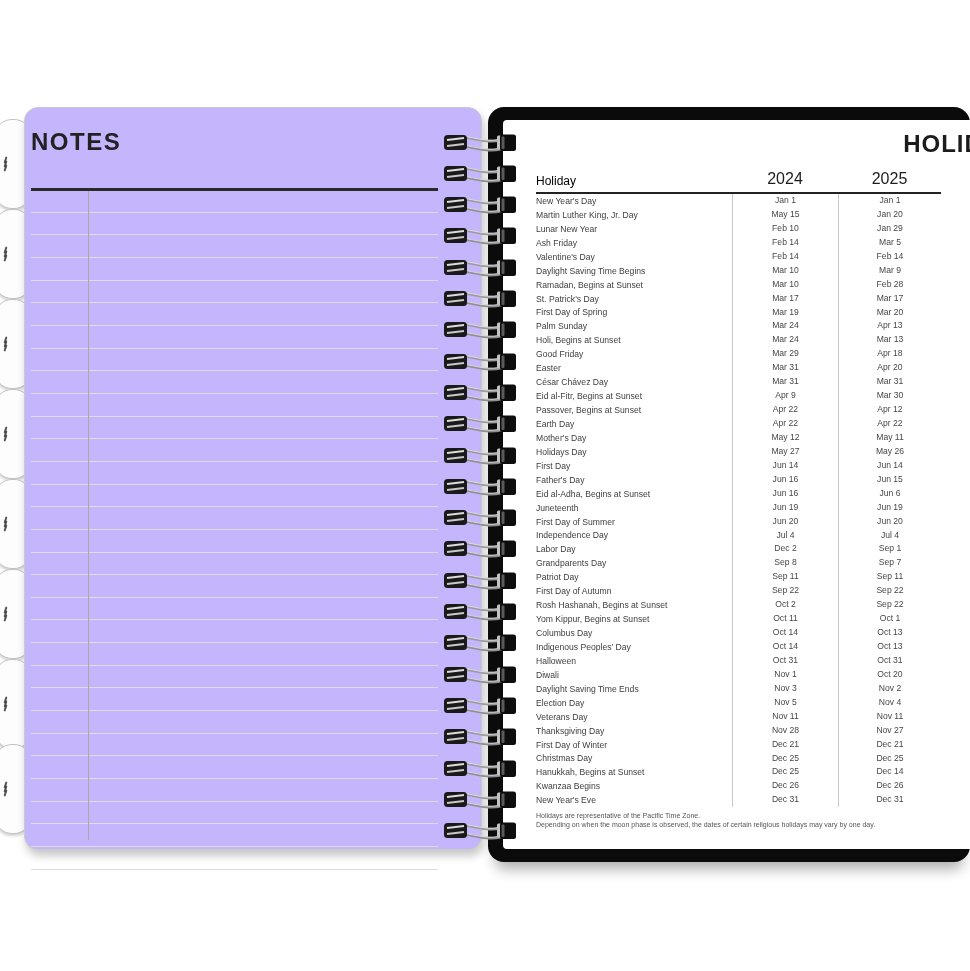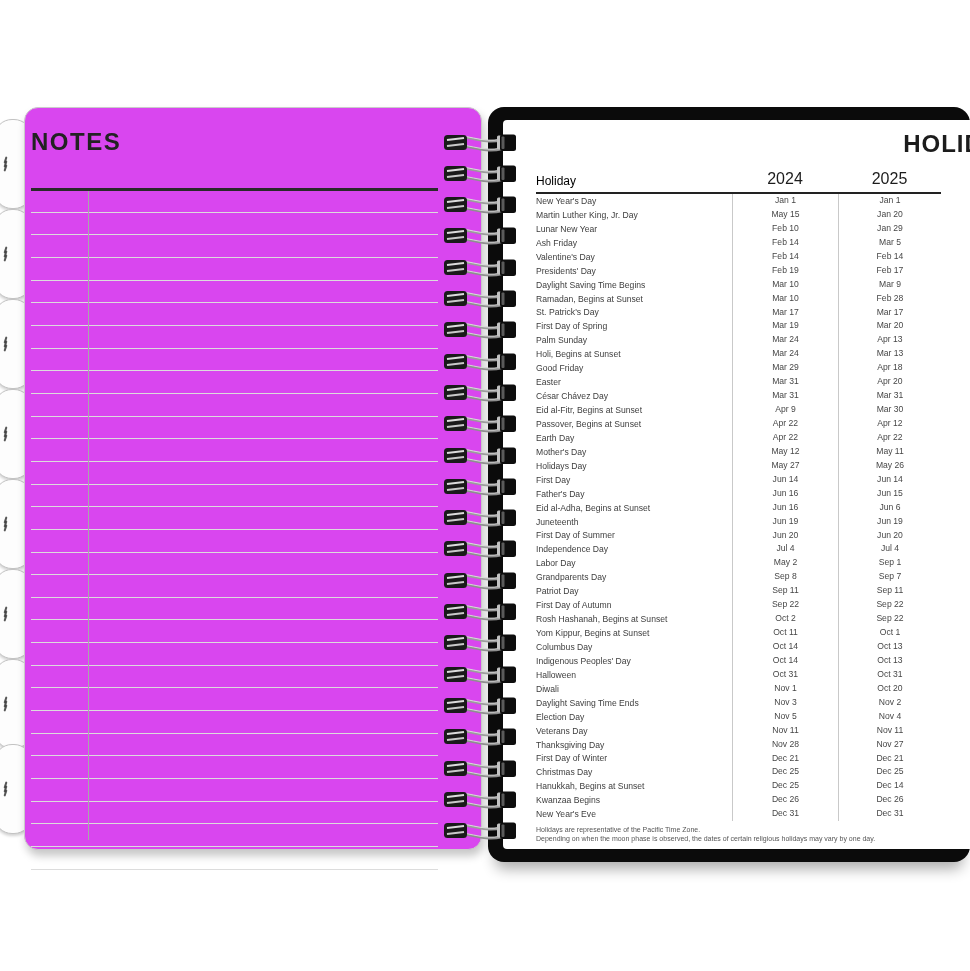--- a/index.html
+++ b/index.html
@@ -7,21 +7,21 @@
          font-family:"Liberation Sans",sans-serif;color:#1f1f1f;}
 
   
   .tab{position:absolute;left:-6px;width:36px;height:88px;background:#fdfdfd;
        border:1px solid #c3c3c3;border-radius:18px;box-shadow:0 2px 3px rgba(0,0,0,.18);}
   .tab .ink{position:absolute;left:7px;top:50%;transform:translateY(-50%);}
   .tab .ink i{display:block;width:7px;height:2px;background:#3a3a3a;margin:2px 0;
               transform:rotate(-72deg);border-radius:1px;opacity:.85;}
 
   
-  .left-page{position:absolute;left:24px;top:107px;width:456px;height:741px;background:#d946ef;
+  .left-page{position:absolute;left:24px;top:107px;width:456px;height:741px;background:#c4b5fd;
              border:1px solid #cacaca;border-radius:14px;
              box-shadow:2px 6px 9px rgba(0,0,0,.22);}
   .notes-title{position:absolute;left:6px;top:20px;font-size:24px;letter-spacing:1.5px;
                font-weight:bold;color:#222;}
   .head-rule{position:absolute;left:6px;top:80px;width:407px;height:3px;background:#2a2a2a;}
   .ruled{position:absolute;left:6px;top:82px;width:407px;}
   .ruled .line{height:21.66px;border-bottom:1px solid #dcdcdc;}
   .margin-line{position:absolute;left:63px;top:83px;width:1px;height:649px;background:#a8a8a8;}
 
   
@@ -177,25 +177,20 @@
               <div class="hcell c0">Ash Friday</div>
               <div class="hcell c1">Feb 14</div>
               <div class="hcell c2">Mar 5</div>
             </div>
             <div class="hrow">
               <div class="hcell c0">Valentine's Day</div>
               <div class="hcell c1">Feb 14</div>
               <div class="hcell c2">Feb 14</div>
             </div>
             <div class="hrow">
-              <div class="hcell c0">Presidents' Day</div>
-              <div class="hcell c1">Feb 19</div>
-              <div class="hcell c2">Feb 17</div>
-            </div>
-            <div class="hrow">
               <div class="hcell c0">Daylight Saving Time Begins</div>
               <div class="hcell c1">Mar 10</div>
               <div class="hcell c2">Mar 9</div>
             </div>
             <div class="hrow">
               <div class="hcell c0">Ramadan, Begins at Sunset</div>
               <div class="hcell c1">Mar 10</div>
               <div class="hcell c2">Feb 28</div>
             </div>
             <div class="hrow">
@@ -283,21 +278,21 @@
               <div class="hcell c1">Jun 20</div>
               <div class="hcell c2">Jun 20</div>
             </div>
             <div class="hrow">
               <div class="hcell c0">Independence Day</div>
               <div class="hcell c1">Jul 4</div>
               <div class="hcell c2">Jul 4</div>
             </div>
             <div class="hrow">
               <div class="hcell c0">Labor Day</div>
-              <div class="hcell c1">May 2</div>
+              <div class="hcell c1">Dec 2</div>
               <div class="hcell c2">Sep 1</div>
             </div>
             <div class="hrow">
               <div class="hcell c0">Grandparents Day</div>
               <div class="hcell c1">Sep 8</div>
               <div class="hcell c2">Sep 7</div>
             </div>
             <div class="hrow">
               <div class="hcell c0">Patriot Day</div>
               <div class="hcell c1">Sep 11</div>

